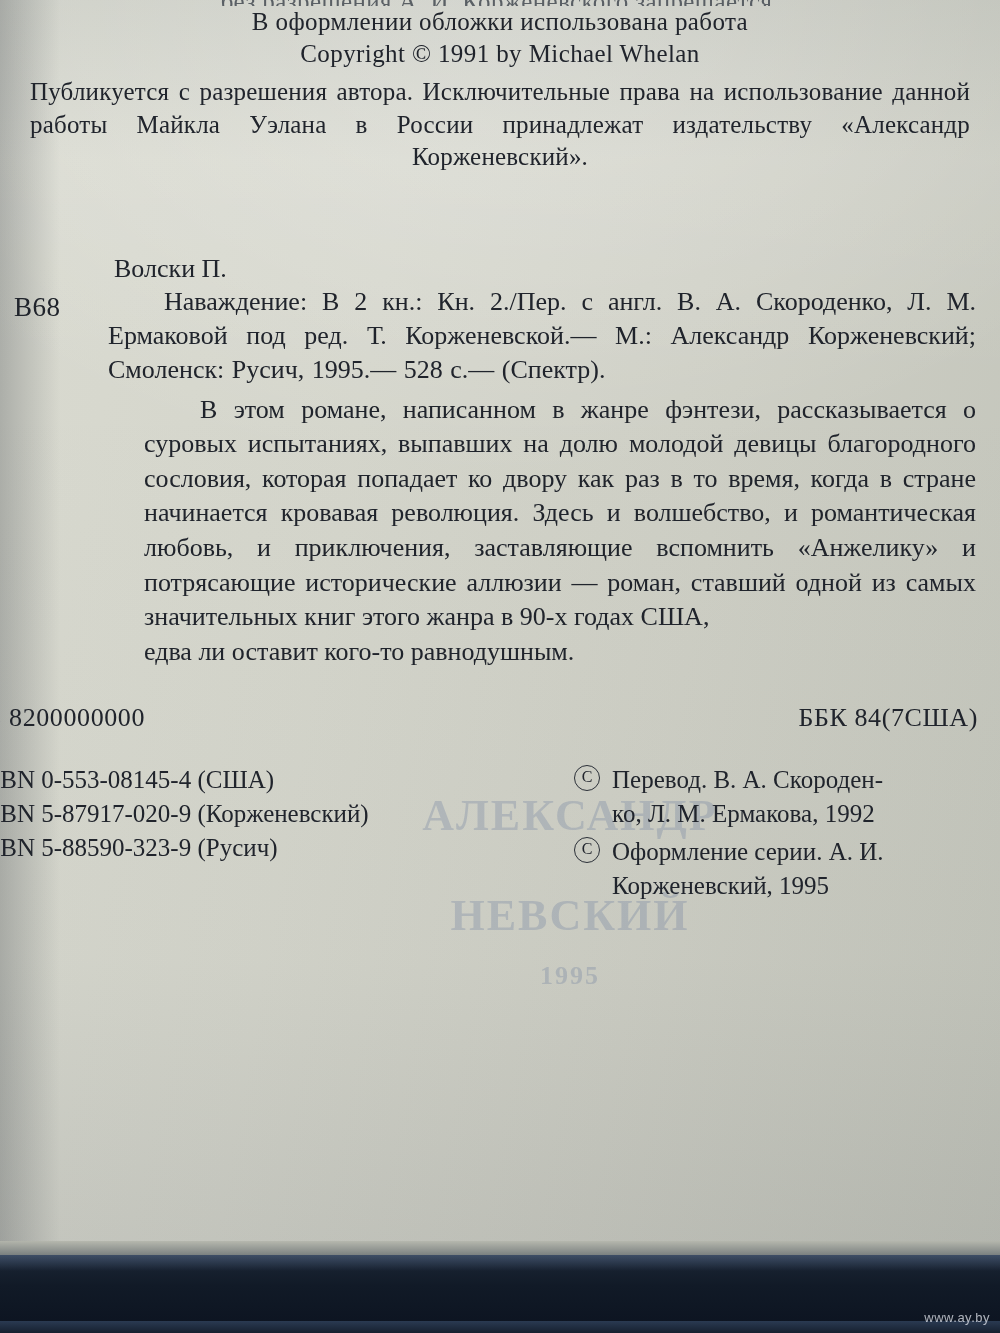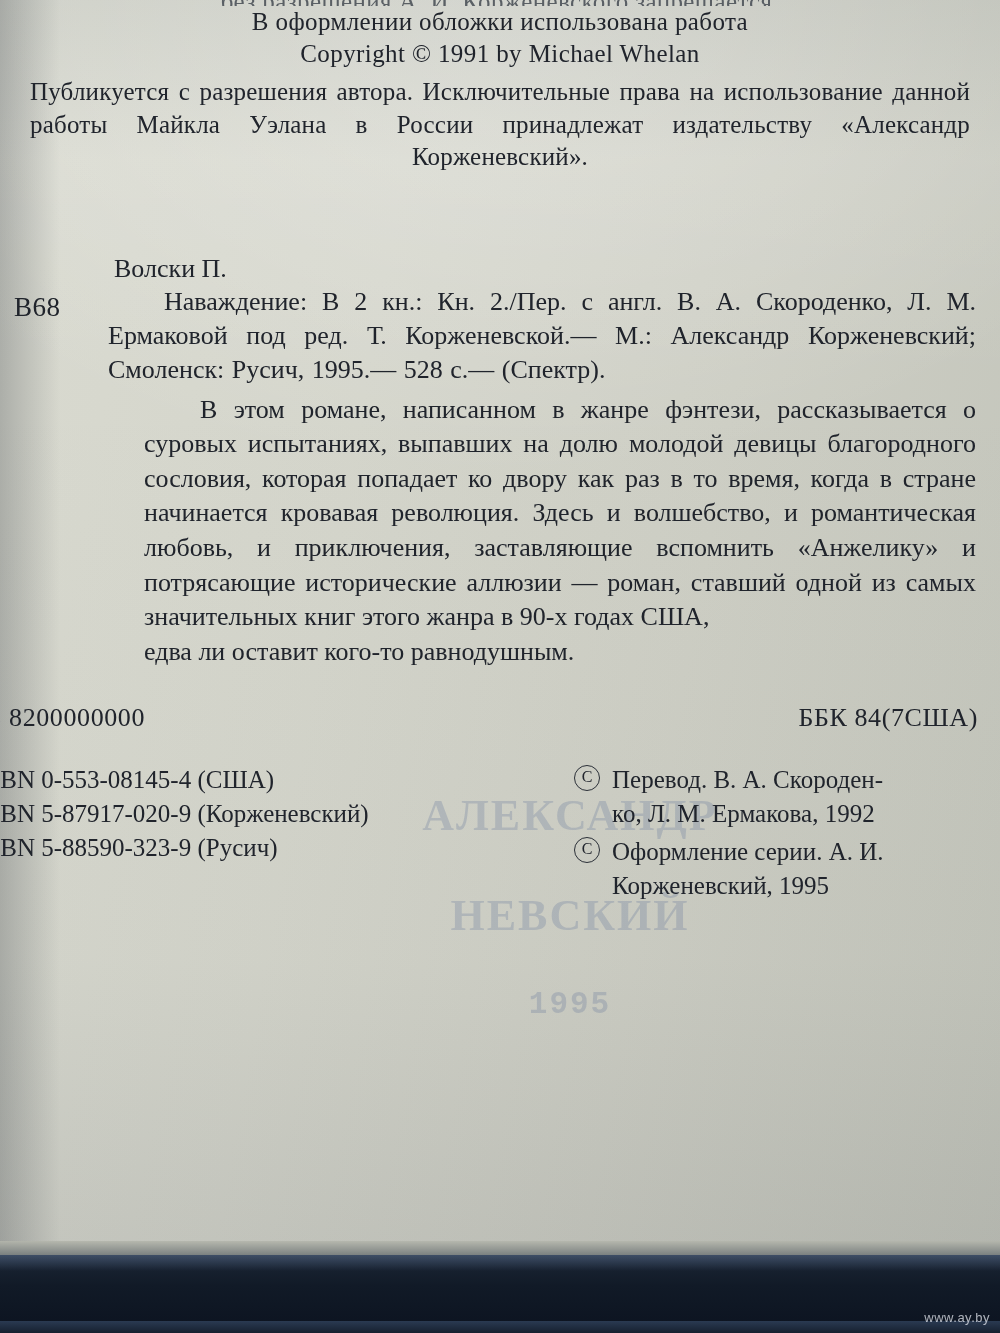--- a/index.html
+++ b/index.html
@@ -187,21 +187,21 @@
     color: rgba(60, 85, 140, 0.20);
     font-weight: bold;
     letter-spacing: 2px;
     text-align: center;
     pointer-events: none;
     user-select: none;
   }
   #ghost-1 { left: 420px; top: 790px; font-size: 44px; width: 300px; }
   #ghost-2 { left: 420px; top: 845px; font-size: 30px; width: 300px; }
   #ghost-3 { left: 420px; top: 890px; font-size: 44px; width: 300px; }
-  #ghost-4 { left: 430px; top: 987px; font-size: 31px; width: 280px; font-family: Liberation Mono, monospace; }
+  #ghost-4 { left: 430px; top: 961px; font-size: 26px; width: 280px; }
 
   
   .desk {
     position: absolute;
     left: 0;
     right: 0;
     bottom: 0;
     height: 78px;
     z-index: 5;
     background: linear-gradient(180deg, #1b2636 0%, #111a27 40%, #0c1320 100%);

